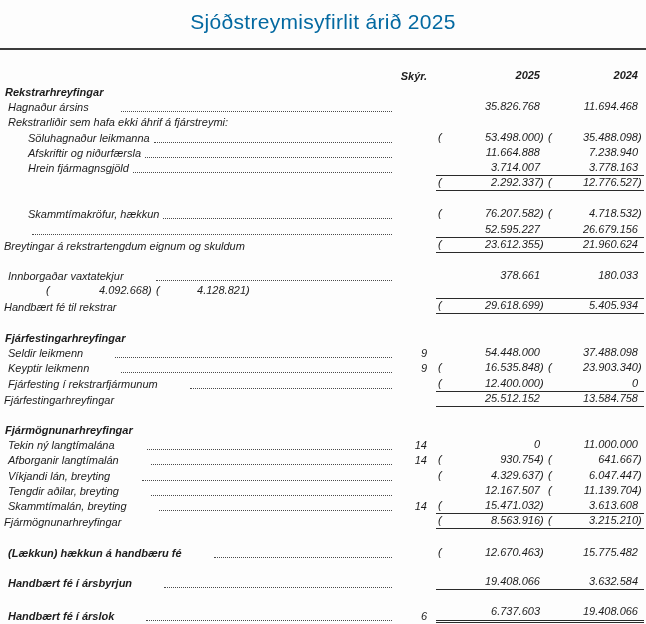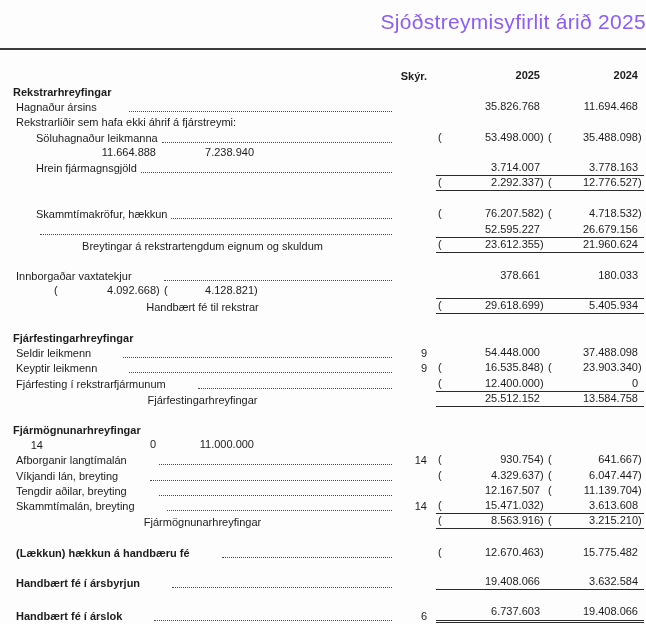--- a/index.html
+++ b/index.html
@@ -6,32 +6,32 @@
   html,body { margin:0; padding:0; }
   body {
     width: 646px; height: 624px;
     background: #fdfdfd;
     color: #1c1c1c;
     font-family: "Liberation Sans", "DejaVu Sans", sans-serif;
     overflow: hidden;
   }
   .title {
     margin-top: 10px;
-    text-align: right;
+    text-align: center;
     font-size: 21px;
     font-weight: normal;
     letter-spacing: 0.3px;
-    color: #8b5cf6;
+    color: #0369a1;
   }
   .title-rule {
     border: none;
     border-top: 2px solid #3c3c3c;
     margin: 8px 0 0 0;
   }
-  .sheet { padding: 0 2px 0 12px; }
+  .sheet { padding: 0 2px 0 4px; font-style: italic; }
 
   .row {
     display: flex;
     align-items: flex-end;
     min-height: 15.3px;
     font-size: 11px;
     line-height: 13px;
   }
   .hdr { margin-top: 18px; }
   .hdr .skyr, .hdr .num { font-weight: bold; }
@@ -39,21 +39,21 @@
   .b { font-weight: bold; }
 
   .lbl {
     flex: 1;
     display: flex;
     align-items: flex-end;
     min-width: 0;
     white-space: nowrap;
     overflow: hidden;
   }
-  .lbl.right { justify-content: center; padding-right: 3px; }
+  .lbl.right { justify-content: flex-start; padding-right: 3px; }
   .i1 .lbl { padding-left: 4px; gap: 28px; }
   .i2 .lbl { padding-left: 24px; }
   .sec .lbl { padding-left: 1px; }
 
   .leader {
     flex: 1;
     min-width: 6px;
     margin: 0 4px 2px 4px;
     border-bottom: 1.5px dotted #4a4a4a;
   }
@@ -141,20 +141,24 @@
           <span class="pc">)</span>
         </div>
       <div class="val v2">
           <span class="po">(</span>
           <span class="num">35.488.098</span>
           <span class="pc">)</span>
         </div>
     </div>
 
     <div class="row i2">
+      <div class="lbl">
+        <span class="t">Afskriftir og niðurfærsla</span>
+        <span class="leader"></span>
+      </div>
       <div class="skyr"></div>
       <div class="val">
           <span class="po"></span>
           <span class="num">11.664.888</span>
           <span class="pc"></span>
         </div>
       <div class="val v2">
           <span class="po"></span>
           <span class="num">7.238.940</span>
           <span class="pc"></span>
@@ -372,20 +376,24 @@
         </div>
     </div>
 
     <div class="row sec gap">
       <div class="lbl">
           <span class="t b">Fjármögnunarhreyfingar</span>
         </div>
     </div>
 
     <div class="row i1">
+      <div class="lbl">
+        <span class="t">Tekin ný langtímalána</span>
+        <span class="leader"></span>
+      </div>
       <div class="skyr">14</div>
       <div class="val">
           <span class="po"></span>
           <span class="num">0</span>
           <span class="pc"></span>
         </div>
       <div class="val v2">
           <span class="po"></span>
           <span class="num">11.000.000</span>
           <span class="pc"></span>

